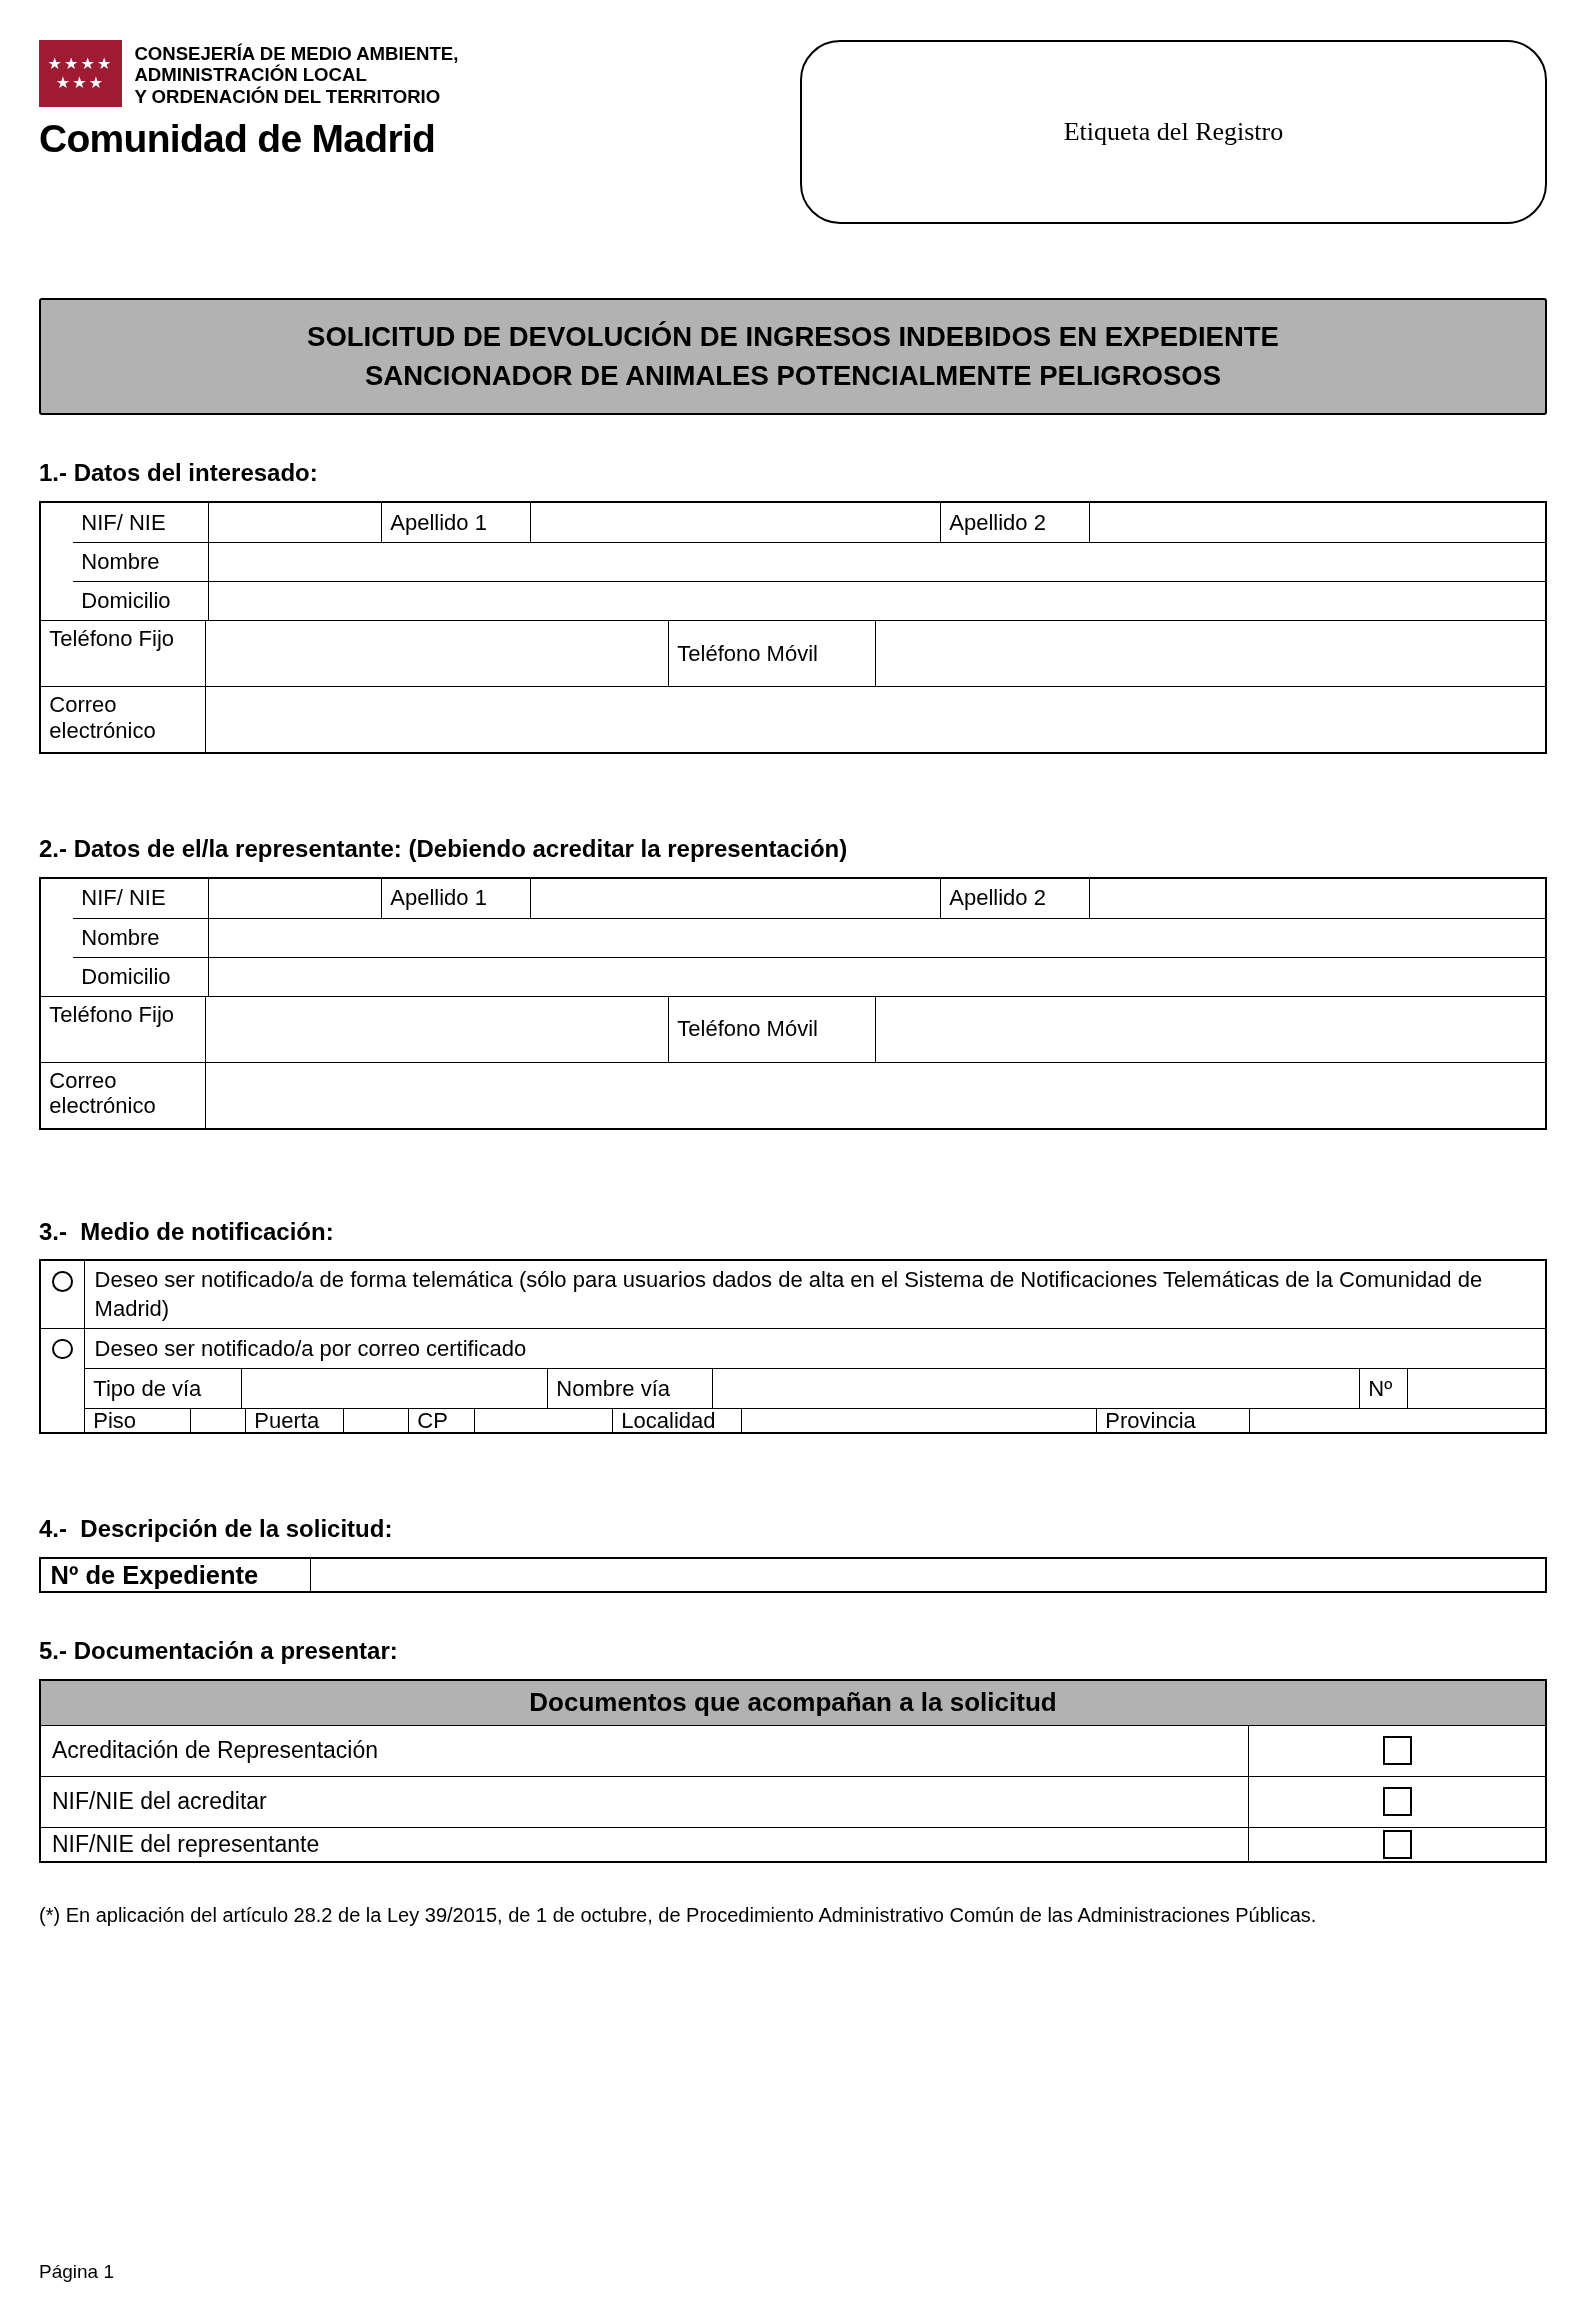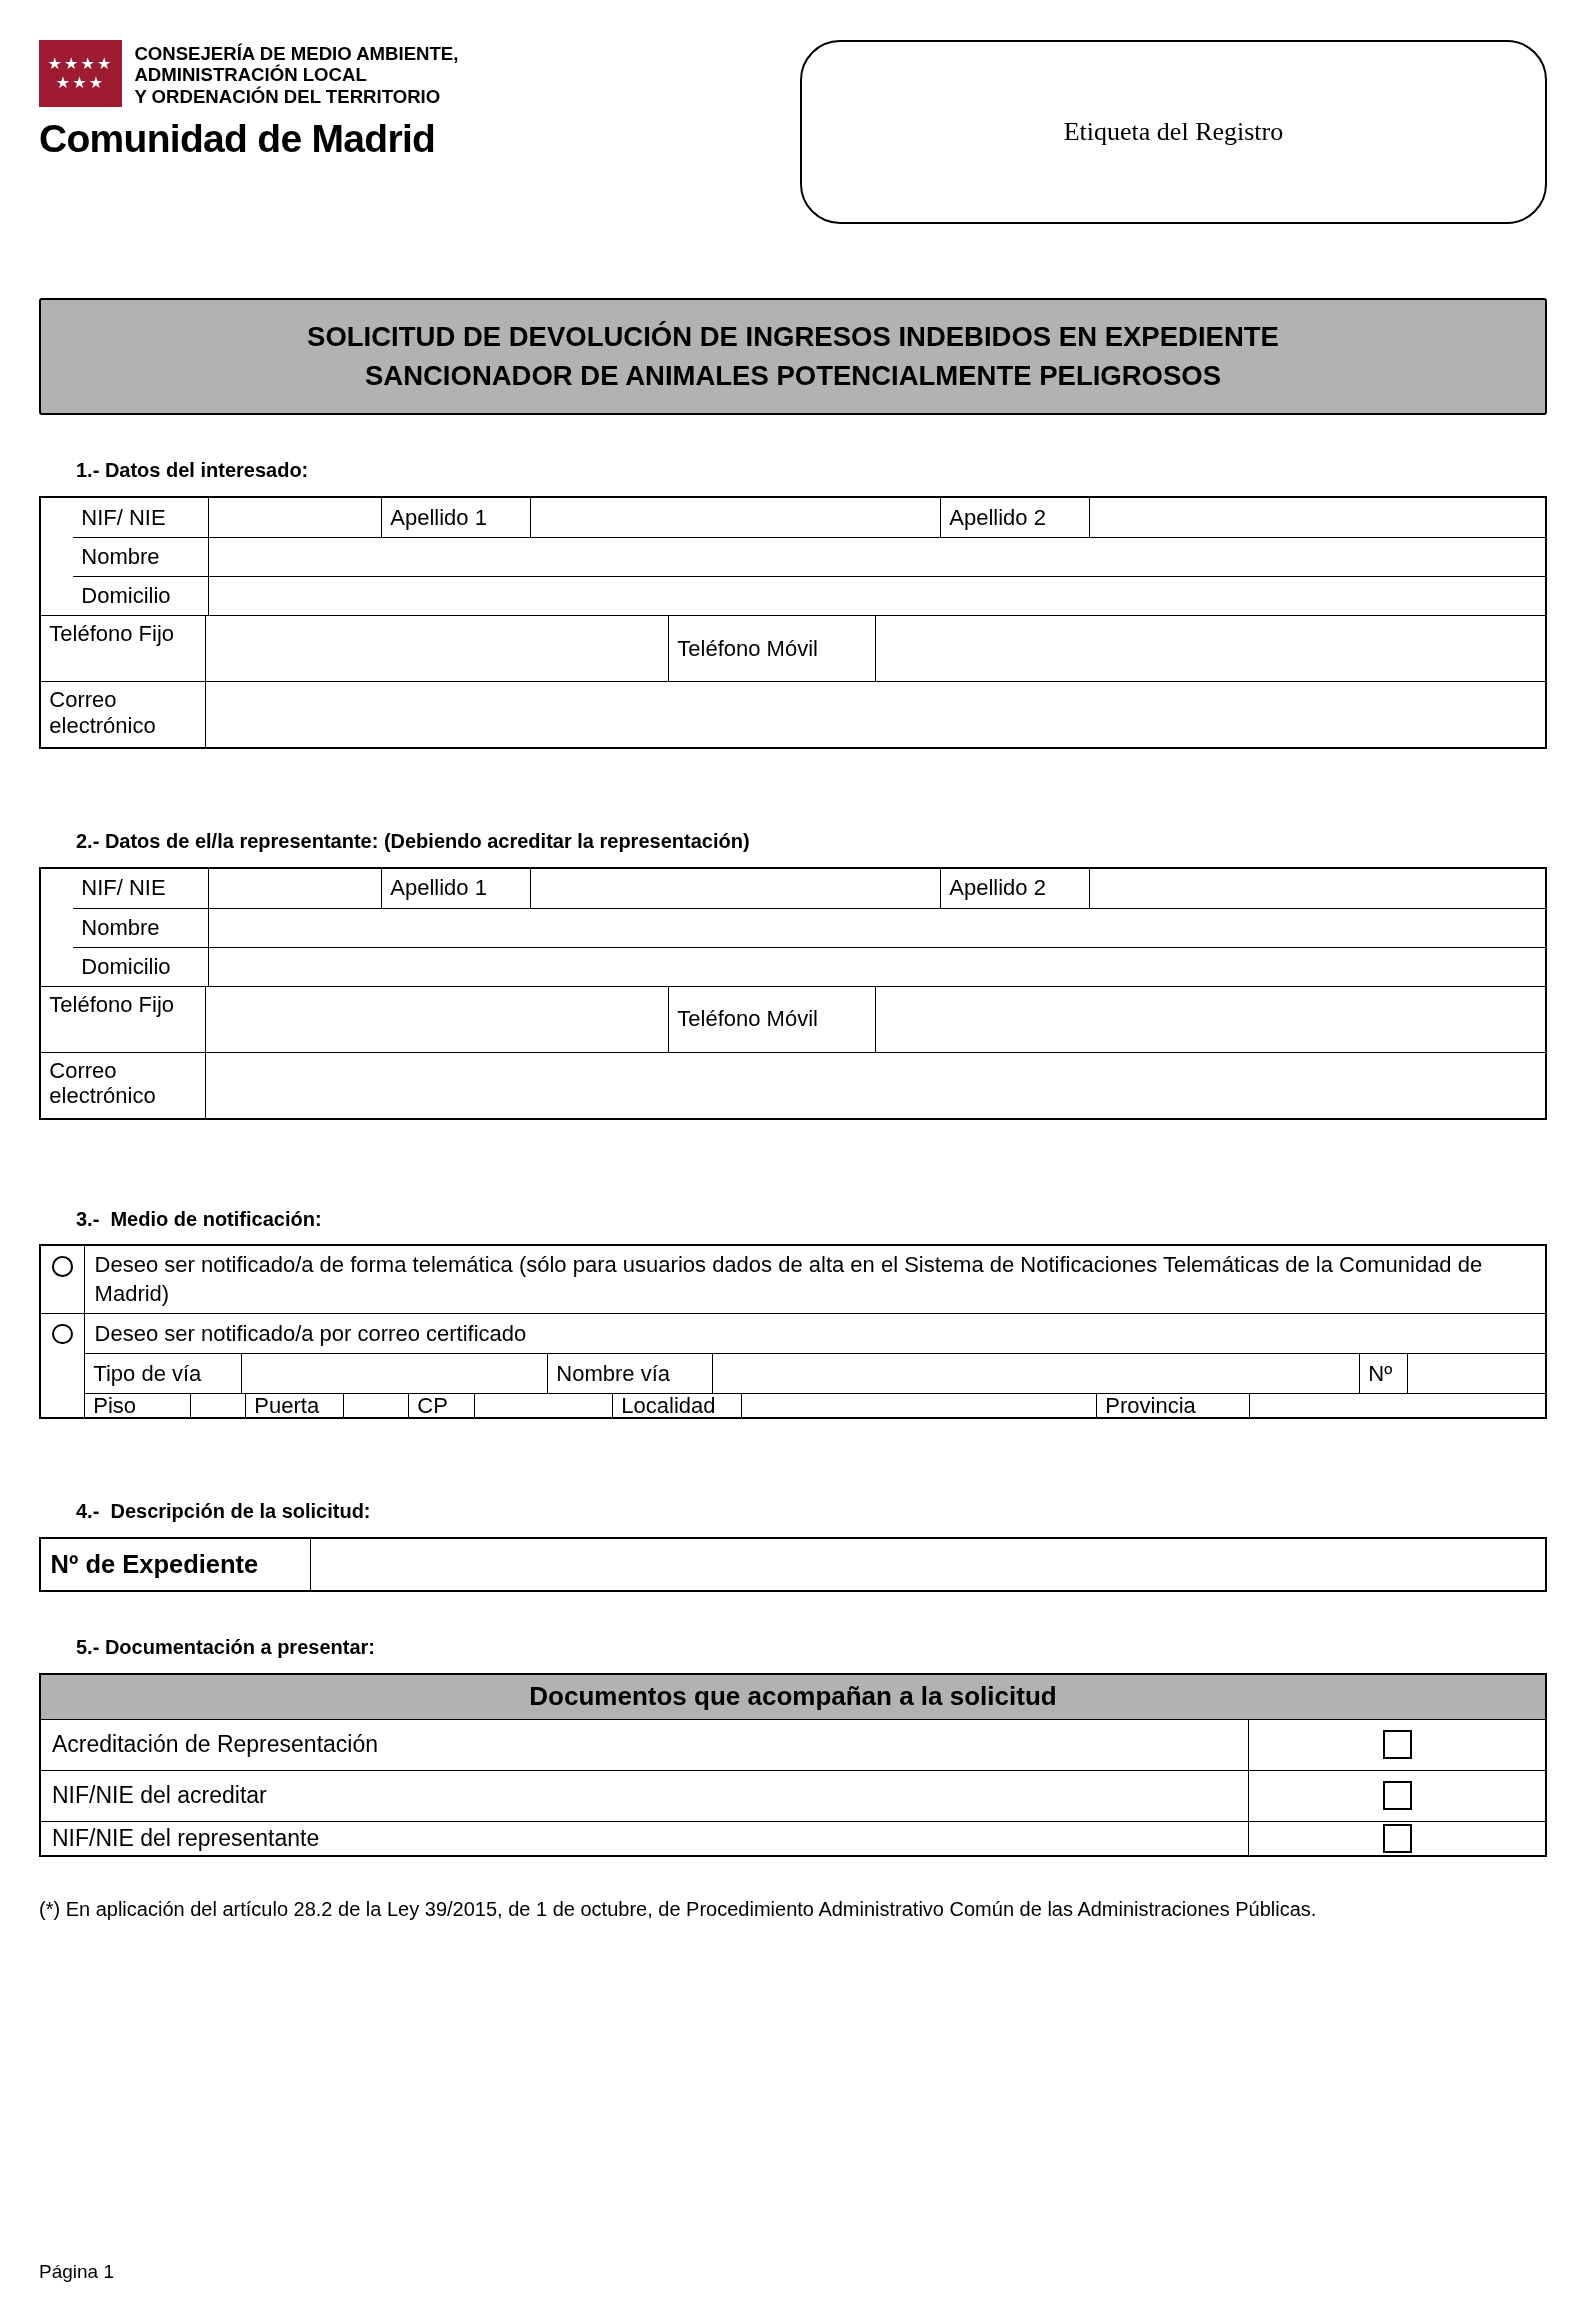--- a/index.html
+++ b/index.html
@@ -14,21 +14,21 @@
   .stars { color:#fff; font-size:16px; line-height:1.15; letter-spacing:2.1px; text-align:center; }
   .org { font-weight:bold; font-size:18.6px; line-height:1.15; padding-top:2.8px; }
   .brand { font-weight:bold; font-size:39px; letter-spacing:-0.7px; margin-top:9.6px; }
   .registry { width:747px; height:184px; border:2.8px solid #000; border-radius:40px; display:flex; align-items:center; justify-content:center; }
   .registry span { font-family:"Liberation Serif","DejaVu Serif",serif; font-size:26px; }
 
   
   .title-bar { margin-top:74px; background:#b2b2b2; border:2.8px solid #000; border-radius:3px; text-align:center; font-weight:bold; font-size:27.5px; line-height:1.4; padding:18px 27.5px; }
 
   
-  .sec-heading { font-weight:bold; font-size:20px; margin-top:44px; margin-bottom:13.8px; white-space:pre-wrap;margin-left:37px; }
+  .sec-heading { font-weight:bold; font-size:24px; margin-top:44px; margin-bottom:13.8px; white-space:pre-wrap; }
   .sec-heading.mt-lg { margin-top:81px; }
   .sec-heading.mt-xl { margin-top:88px; }
 
   
   .tbl { border:2.1px solid #000; width:100%; }
   .trow { display:flex; width:100%; }
   .trow + .trow > .cell { border-top:1.4px solid #000; }
   .trow > .cell { border-left:1.4px solid #000; }
   .trow > .cell:first-child { border-left:none; }
   .cell { display:flex; align-items:center; overflow:hidden; }
@@ -42,21 +42,21 @@
   .h-s { height:39px;padding-left:32px; }
   .h-m { height:66px; }
 
   
   .radio-col { width:43px; flex:0 0 43px; justify-content:center; }
   .radio-col.align-top { align-items:flex-start; padding-top:9.6px; }
   .radio { width:20.7px; height:20.7px; border:2.1px solid #000; border-radius:50%; background:#fff; display:inline-block; }
   .opt { font-size:22px; line-height:1.3; padding:5.5px 9.6px; }
 
   
-  .exp-row { border:2.1px solid #000; display:flex; height:55px; }
+  .exp-row { border:2.1px solid #000; display:flex; height:36px; }
   .exp-label { width:270px; flex:0 0 270px; border-right:1.4px solid #000; font-weight:bold; font-size:25.5px; display:flex; align-items:center; padding-left:9.6px; }
   .exp-inp { flex:1 1 auto; }
 
   
   .dhead { background:#b2b2b2; font-weight:bold; font-size:26px; justify-content:center; }
   .dtext { font-size:23px; padding:5.5px 11px; line-height:1.3; }
   .dtext.bold { font-weight:bold; font-size:25.5px; }
   .dcheck { justify-content:center; }
   .checkbox { width:29px; height:29px; border:2.1px solid #000; background:#fff; display:inline-block; }
   .noaut { font-weight:bold; font-size:20.7px; line-height:1.25; text-align:center; padding:4.1px 12.4px; }

